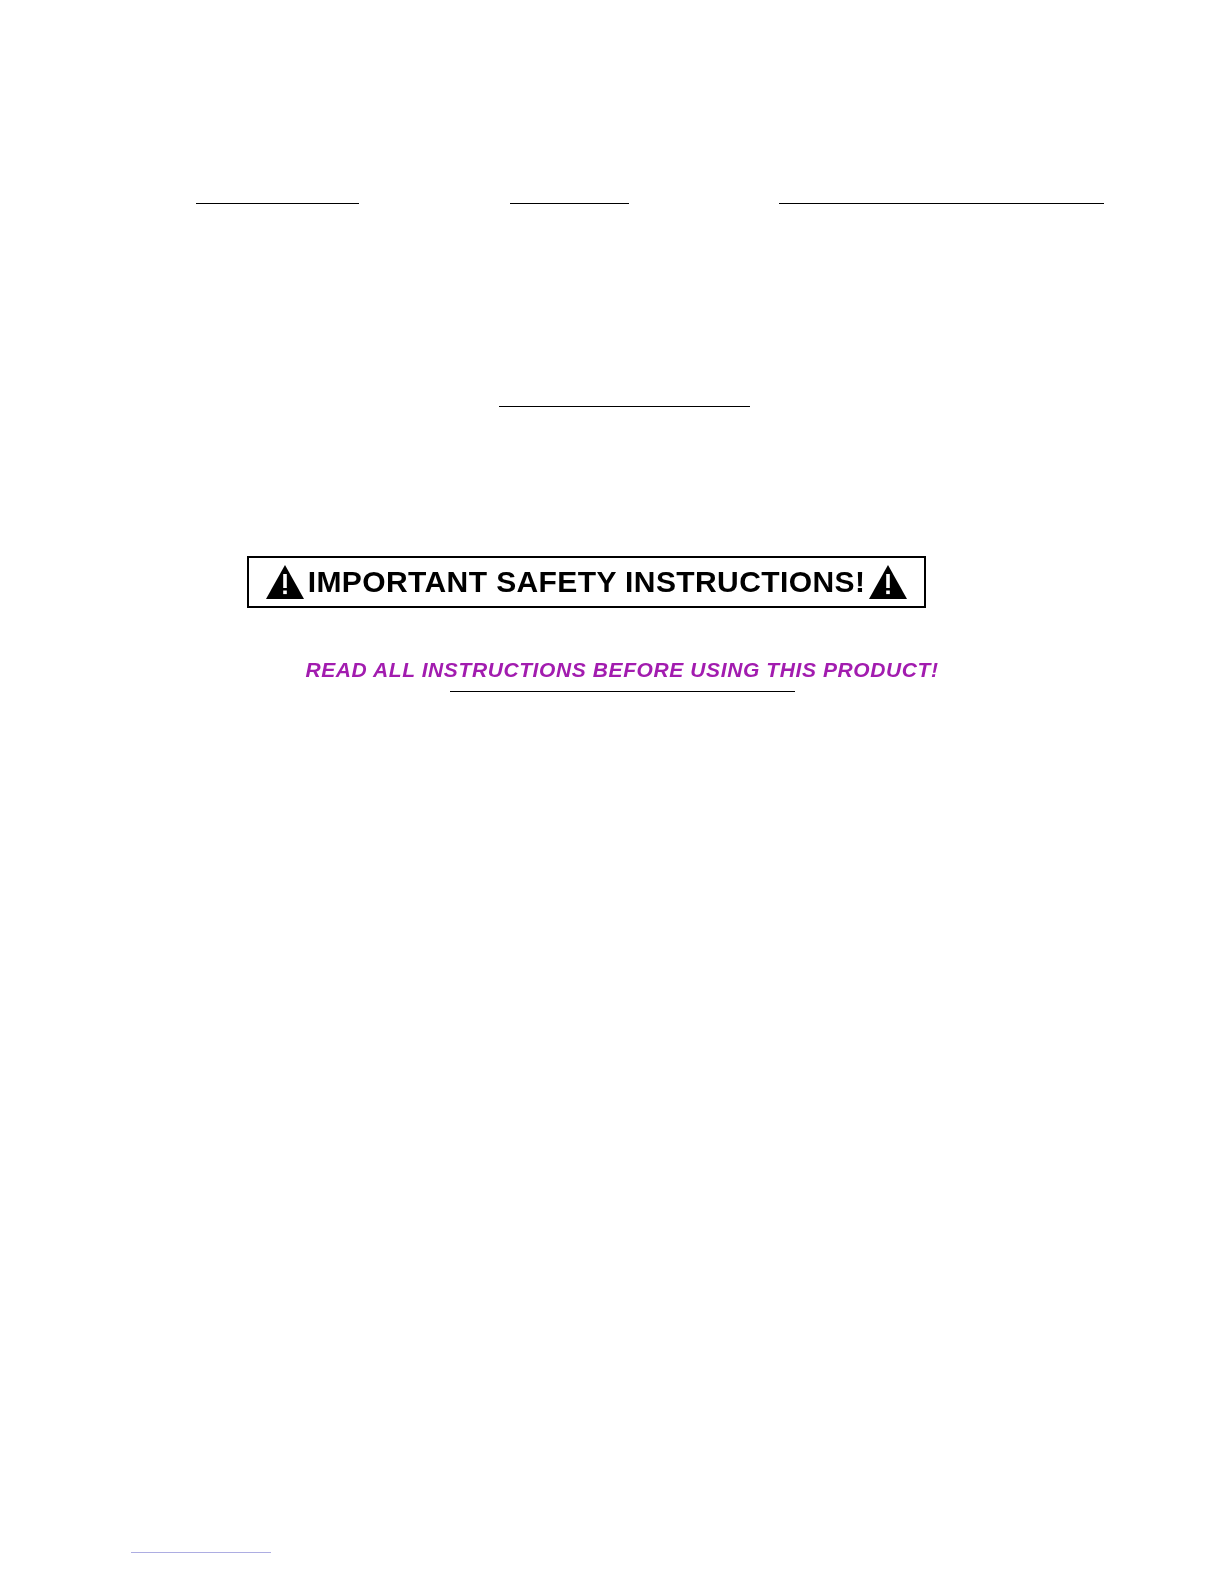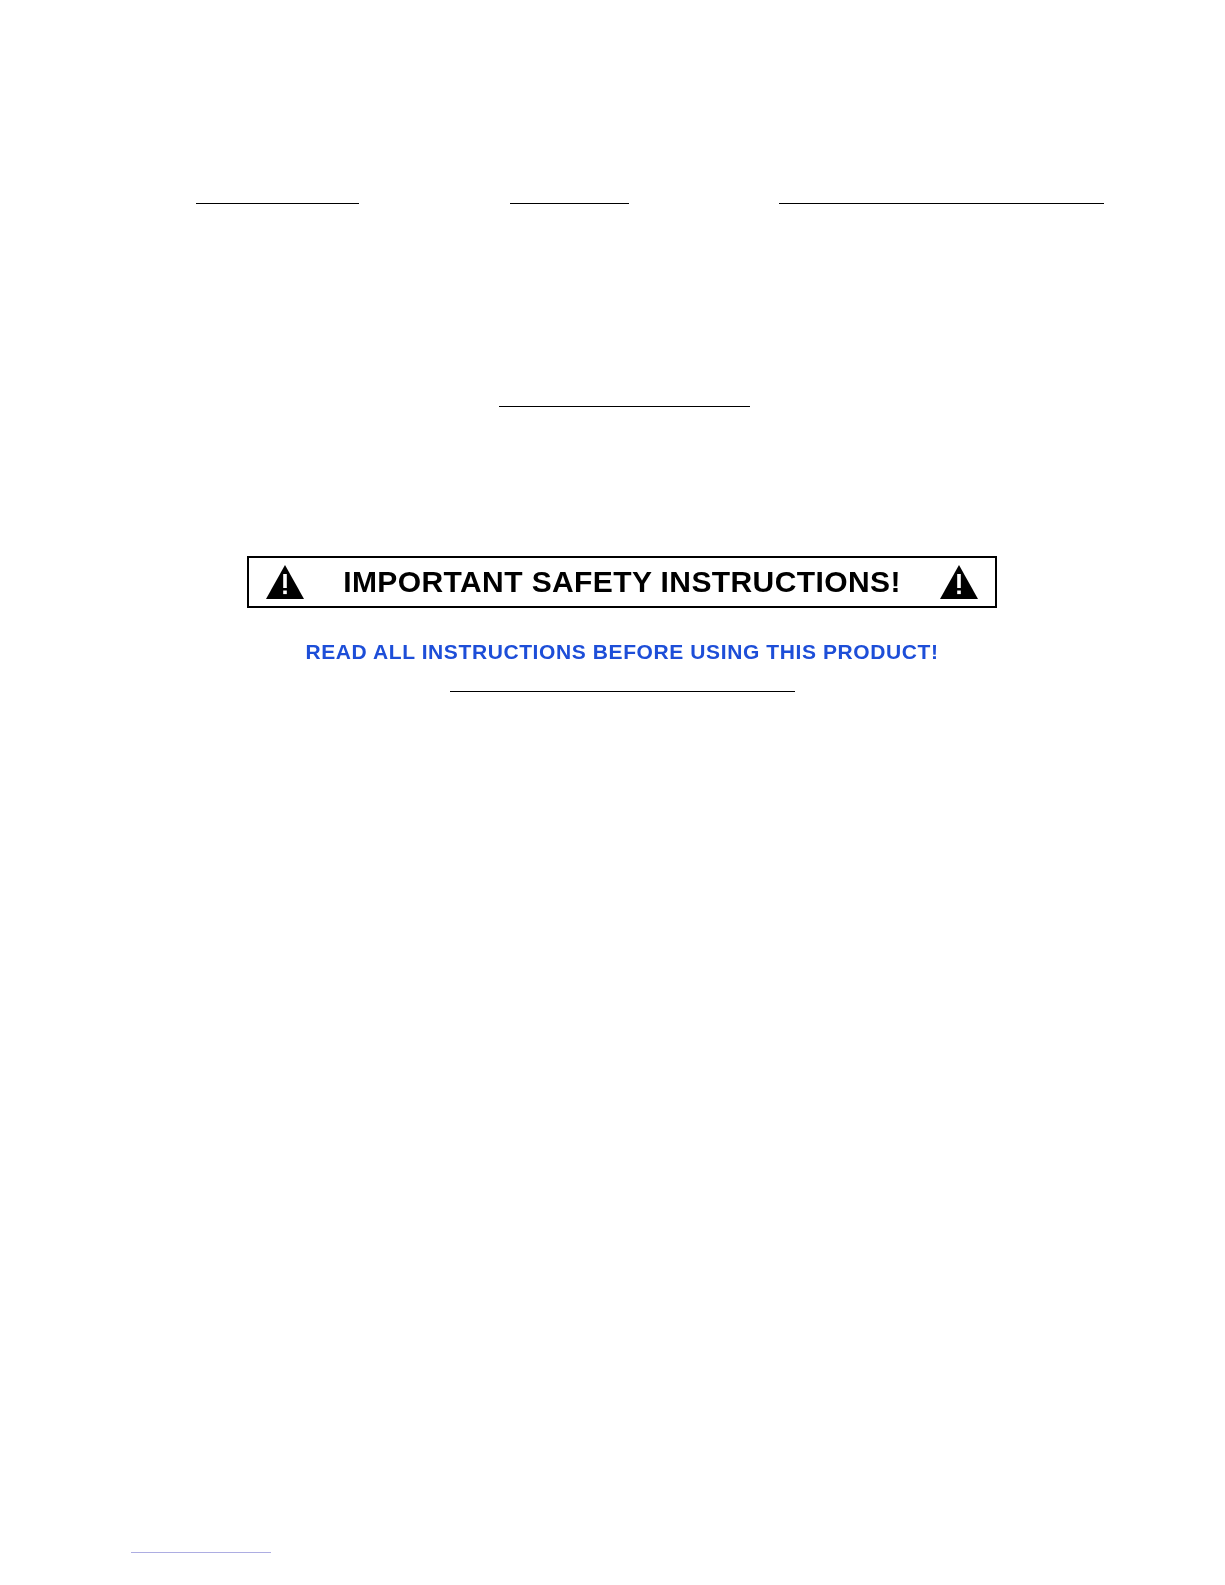--- a/index.html
+++ b/index.html
@@ -26,21 +26,21 @@
   .rule-top-mid    { left: 510px;  top: 203px; width: 119px; }
   .rule-top-right  { left: 779px;  top: 203px; width: 325px; }
   .rule-mid        { left: 499px;  top: 406px; width: 251px; }
   .rule-bottom     { left: 450px;  top: 691px; width: 345px; }
 
   
   .safety-banner {
     position: absolute;
     left: 247px;
     top: 556px;
-    width: 750px;
+    width: 679px;
     height: 52px;
     border: 2.5px solid #000000;
     background: #ffffff;
     box-sizing: border-box;
     display: flex;
     align-items: center;
     justify-content: space-between;
     padding: 0 16px;
   }
   .warn-icon {
@@ -56,28 +56,29 @@
     font-weight: bold;
     font-size: 30px;
     letter-spacing: 0.4px;
     color: #000000;
     white-space: nowrap;
   }
 
   .safety-subtitle {
     position: absolute;
     left: 247px;
-    top: 640px;
+    top: 658px;
     width: 750px;
     text-align: center;
     font-family: "Liberation Sans", sans-serif;
+    font-style: italic;
     font-weight: bold;
     font-size: 21px;
     letter-spacing: 0.6px;
-    color: #1d4ed8;
+    color: #a21caf;
     white-space: nowrap;
   }
 
   
   .footer-link {
     position: absolute;
     left: 131px;
     top: 1552px;
     width: 140px;
     height: 0;

